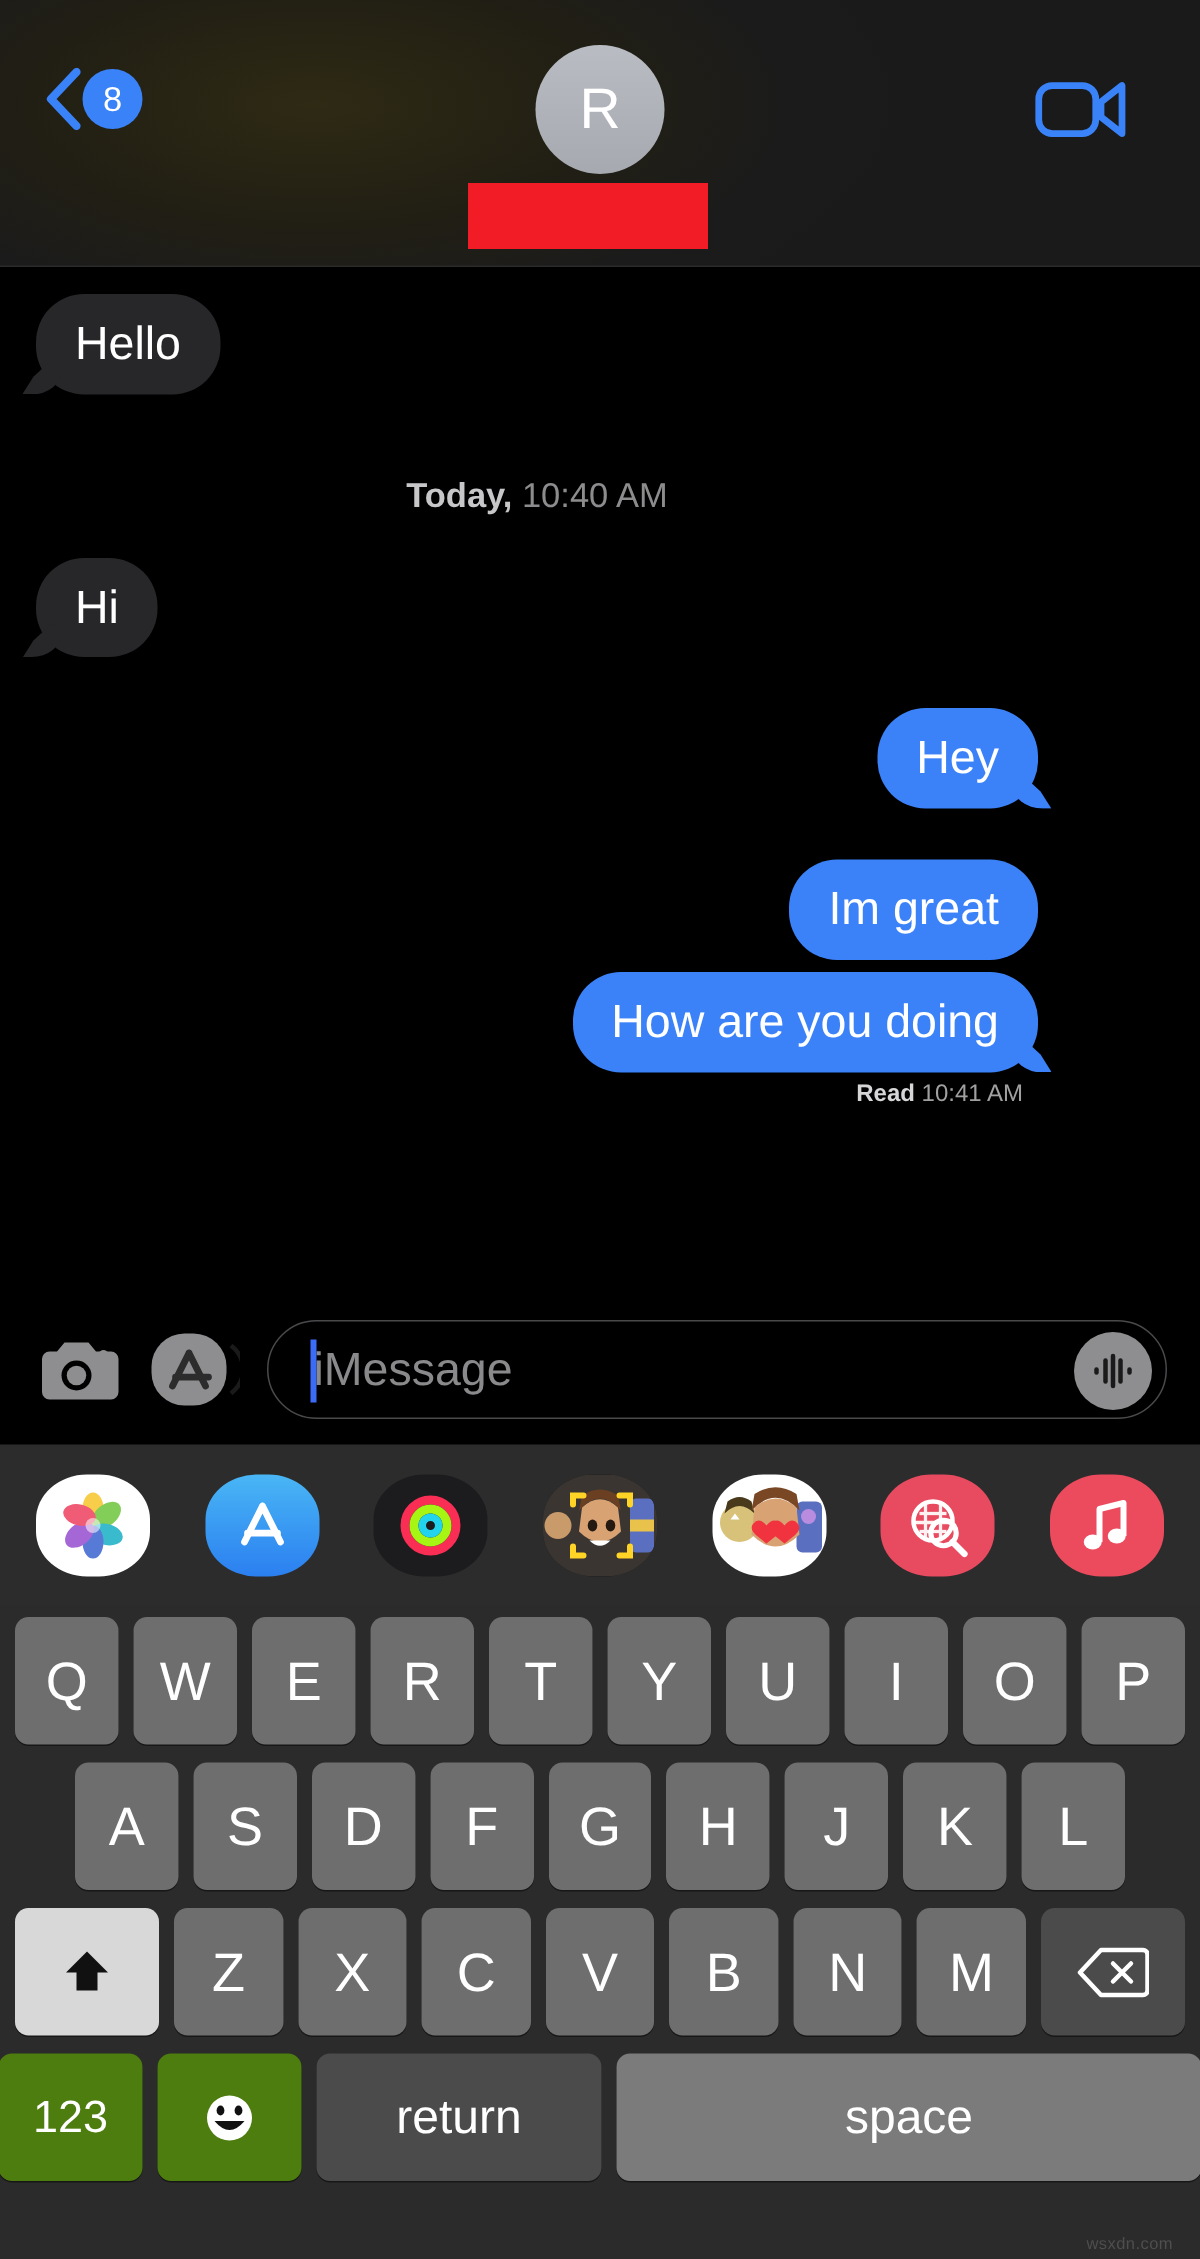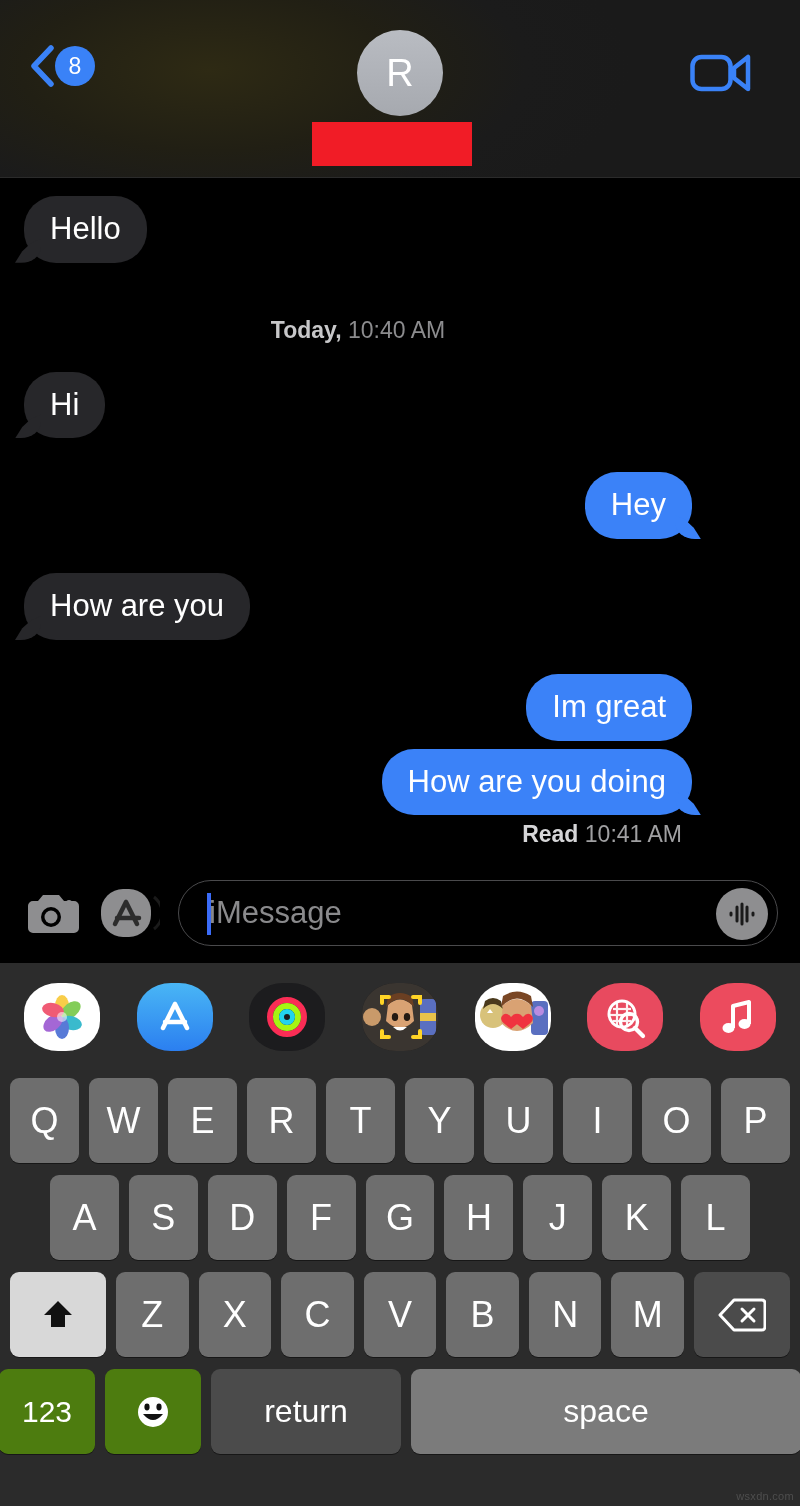--- a/index.html
+++ b/index.html
@@ -78,21 +78,21 @@
     clip-path:polygon(100% 100%, 0% 100%, 0% 0%, 38% 18%, 72% 52%);
   }
 
   .timestamp {
     text-align:center; font-size:23px; color:#8c8c8e;
     padding:10px 0;
   }
   .timestamp b { color:#c7c7c9; font-weight:bold;text-align:center; }
   .receipt {
     text-align:right; padding:6px 34px 0 0;
-    font-size:23px; color:#a0a0a2;
+    font-size:16px; color:#a0a0a2;
   }
   .receipt b { color:#d6d6d8; font-weight:bold; }
 
   
   .inputbar {
     position:absolute; top:863px; left:0; width:800px; height:100px;
     background:#000; display:flex; align-items:center; padding:0 22px; gap:18px;
   }
   .icon-btn { cursor:pointer; flex:0 0 auto; display:flex; align-items:center; justify-content:center; }
   .msgfield {
@@ -138,21 +138,21 @@
     margin:0 5px; flex:1 1 0; cursor:pointer;
     box-shadow:0 1px 0 rgba(0,0,0,.45);
   }
   .key.dark { background:#4b4b4b; }
   .key.light { background:#d8d8d8; }
   .key.wide { flex:0 0 96px; }
   .key.space { flex:0 0 390px; font-size:32px; background:#7b7b7b; }
   .key.fn { flex:0 0 96px; font-size:30px; background:#4d7c0f; }
   .key.ret { flex:0 0 190px; font-size:32px; background:#4b4b4b; }
   .wm {
-    position:absolute; right:6px; bottom:4px;
+    position:absolute; right:18px; bottom:4px;
     font-size:11px; color:#4e4e4e; letter-spacing:.3px;
   }
 </style>
 <style>.bubble.notail::after{display:none !important;}</style></head>
 <body>
 
 <div id="app">
 
   <div class="header">
 
@@ -188,23 +188,20 @@
     </div>
 
     <div class="row in" style="margin-top:18px;">
       <div class="bubble in">Hi</div>
     </div>
 
     <div class="row out" style="margin-top:34px;">
       <div class="bubble out">Hey</div>
     </div>
 
-    <div class="row in" style="margin-top:34px;">
-      <div class="bubble in">How are you</div>
-    </div>
 
     <div class="row out" style="margin-top:34px;">
       <div class="bubble out notail" style="border-bottom-right-radius:32px;">Im great</div>
     </div>
     <style>.row.out:nth-of-type(n) .bubble.out.notail::after{display:none;}</style>
 
     <div class="row out" style="margin-top:8px;padding-left:24px;">
       <div class="bubble out">How are you doing</div>
     </div>
 

